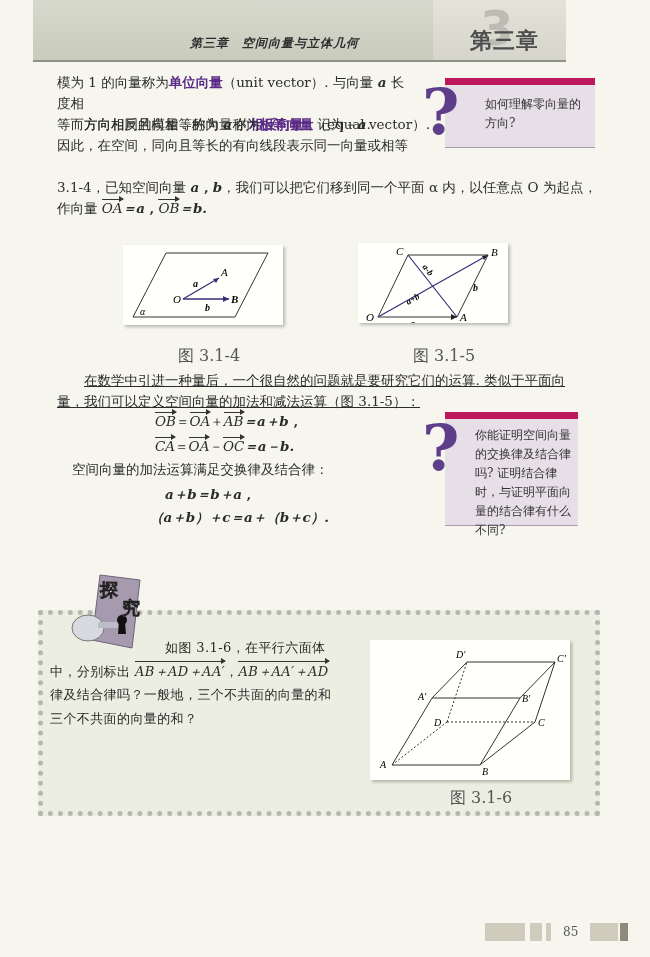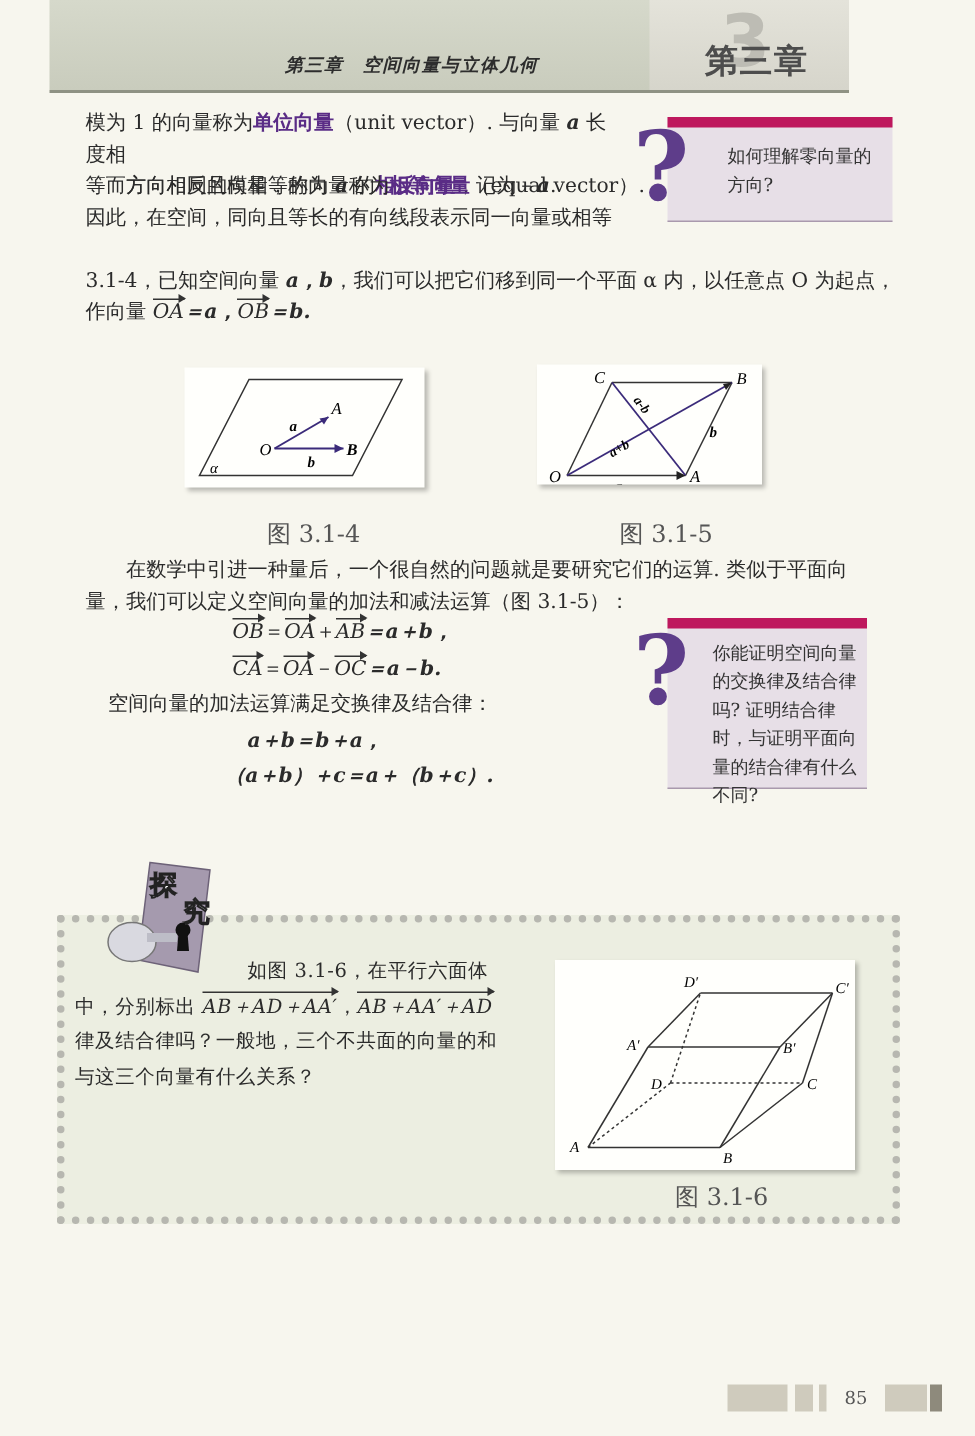--- a/index.html
+++ b/index.html
@@ -93,21 +93,21 @@
     <text x="133" y="13" font-size="11" font-style="italic" font-family="Liberation Serif,serif">B</text>
     <text x="38" y="12" font-size="11" font-style="italic" font-family="Liberation Serif,serif">C</text>
     <text x="52" y="84" font-size="10" font-style="italic" font-weight="bold" font-family="Liberation Serif,serif">a</text>
     <text x="115" y="48" font-size="10" font-style="italic" font-weight="bold" font-family="Liberation Serif,serif">b</text>
     <text x="50" y="62" font-size="9" font-style="italic" font-weight="bold" font-family="Liberation Serif,serif" transform="rotate(-30 50 62)">a+b</text>
     <text x="64" y="24" font-size="9" font-style="italic" font-weight="bold" font-family="Liberation Serif,serif" transform="rotate(52 64 24)">a-b</text>
   </svg>
 </div>
 <div class="caption" style="left:413px;top:346px;">图 3.1-5</div>
 
-<div class="para" style="left:57px;top:370px;width:560px;">
+<div class="para" style="left:57px;top:370px;width:560px;text-decoration:underline;">
   <span style="padding-left:27px;">在数学中引进一种量后，一个很自然的问题就是要研究它们的运算. 类似于平面向</span><br>
   <span>量，我们可以定义空间向量的加法和减法运算（图 3.1-5）：</span>
 </div>
 
 <div class="para" style="left:155px;top:411px;">
   <span class="ov">OB</span><span>＝</span><span class="ov">OA</span><span>＋</span><span class="ov">AB</span><span class="vec">＝a＋b，</span>
 </div>
 <div class="para" style="left:155px;top:436px;">
   <span class="ov">CA</span><span>＝</span><span class="ov">OA</span><span>－</span><span class="ov">OC</span><span class="vec">＝a－b.</span>
 </div>
@@ -129,21 +129,21 @@
     <circle cx="52" cy="50" r="5" fill="#111"></circle>
     <polygon points="49,52 55,52 56,64 48,64" fill="#111"></polygon>
     <text x="30" y="26" font-size="18" font-weight="bold" fill="#fff" stroke="#222" stroke-width="0.6" font-family="DejaVu Sans,sans-serif">探</text>
     <text x="52" y="44" font-size="18" font-weight="bold" fill="#fff" stroke="#222" stroke-width="0.6" font-family="DejaVu Sans,sans-serif">究</text>
   </svg>
 </div>
 <div class="explore-text">
   <div style="padding-left:115px;">如图 3.1-6，在平行六面体</div>
   <div><span>中，分别标出 </span><span class="ov">AB＋AD＋AA′</span><span>，</span><span class="ov">AB＋AA′＋AD</span></div>
   <div>律及结合律吗？一般地，三个不共面的向量的和</div>
-  <div>与这三个向量有什么关系？</div>
+  <div>三个不共面的向量的和？</div>
 </div>
 
 <div class="fig" style="left:370px;top:640px;width:200px;height:140px;">
   <svg width="200" height="140" viewBox="0 0 200 140">
     <line x1="22" y1="125" x2="110" y2="125" stroke="#333" stroke-width="1"></line>
     <line x1="110" y1="125" x2="165" y2="82" stroke="#333" stroke-width="1"></line>
     <line x1="22" y1="125" x2="62" y2="58" stroke="#333" stroke-width="1"></line>
     <line x1="62" y1="58" x2="150" y2="58" stroke="#333" stroke-width="1"></line>
     <line x1="110" y1="125" x2="150" y2="58" stroke="#333" stroke-width="1"></line>
     <line x1="62" y1="58" x2="97" y2="22" stroke="#333" stroke-width="1"></line>

